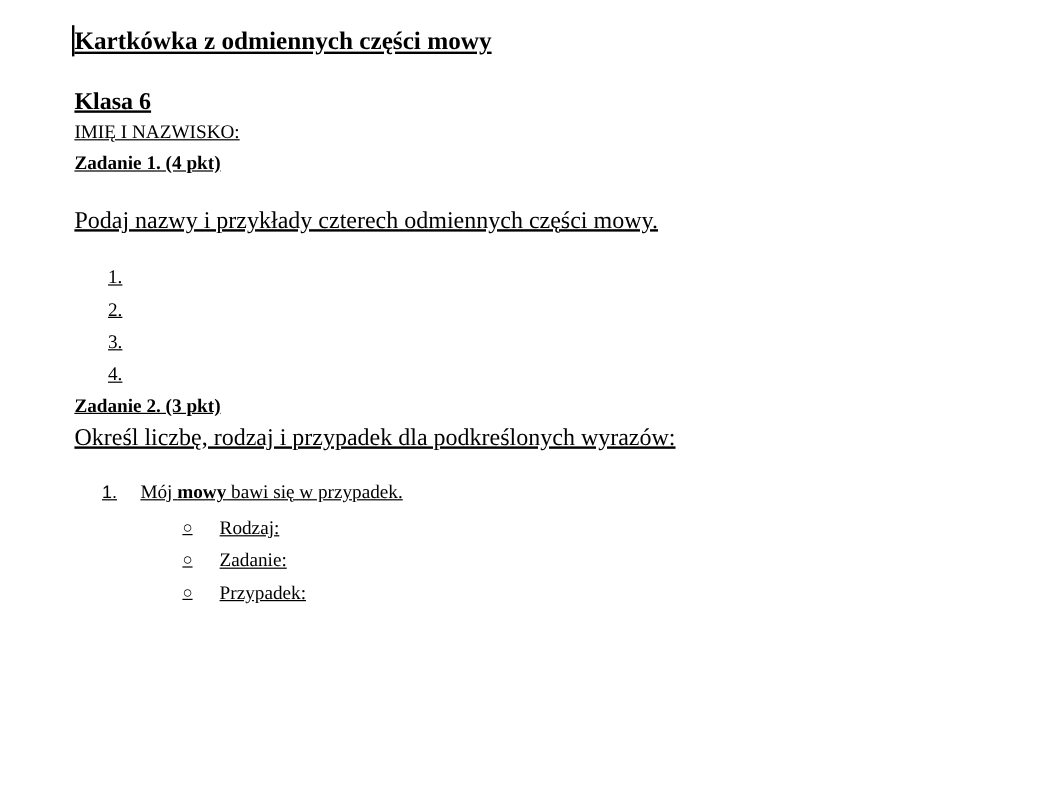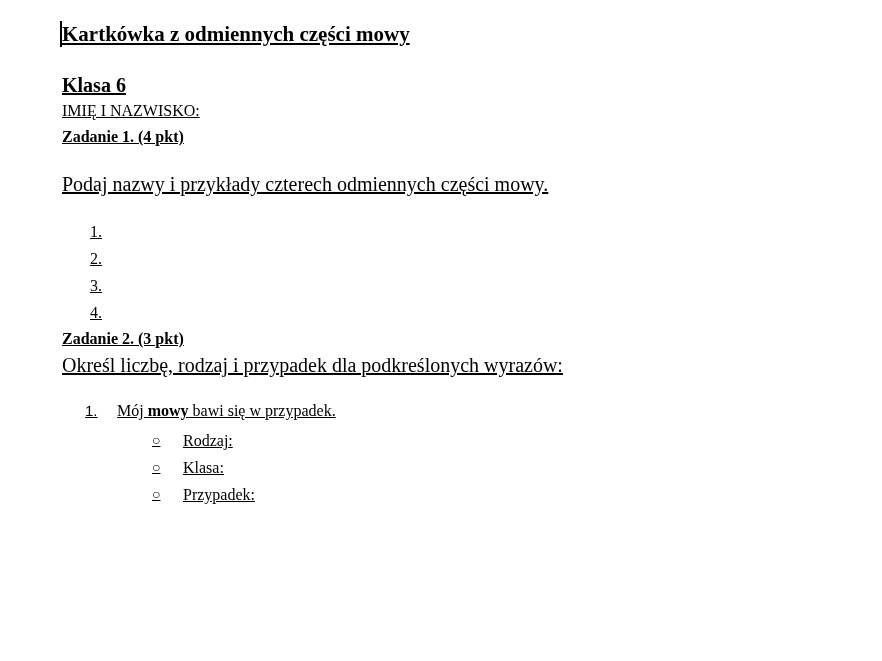--- a/index.html
+++ b/index.html
@@ -134,21 +134,21 @@
     <span><span>Mój </span><span class="bold-word">mowy</span><span> bawi się w przypadek.</span></span>
   </div>
 
   <div class="sub-list">
     <div class="sub-row">
       <span class="bullet">○</span>
       <span>Rodzaj:</span>
     </div>
     <div class="sub-row">
       <span class="bullet">○</span>
-      <span>Klasa:</span>
+      <span>Zadanie:</span>
     </div>
     <div class="sub-row">
       <span class="bullet">○</span>
       <span>Przypadek:</span>
     </div>
   </div>
 
 </div>
 
 </body></html>

